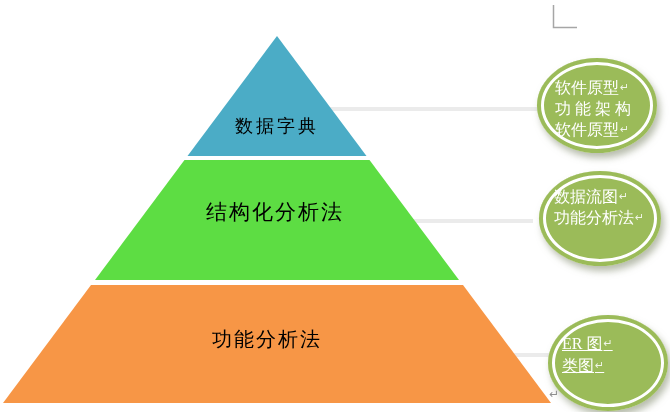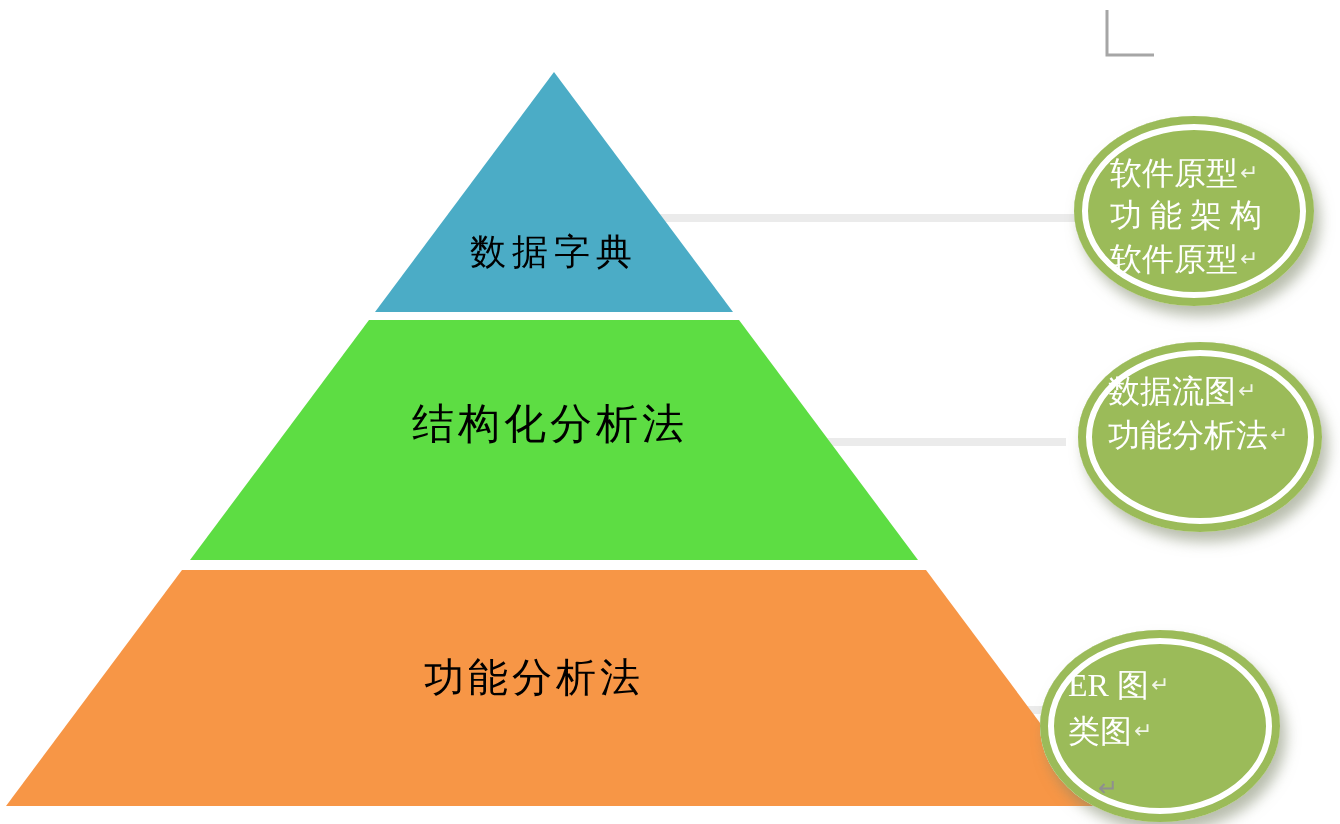--- a/index.html
+++ b/index.html
@@ -43,21 +43,21 @@
   .ellipse .eline{white-space:nowrap;}
   .rmark{
     font-size:11px;
     color:rgba(255,255,255,0.85);
     margin-left:1px;
     vertical-align:2px;
     font-family:"DejaVu Sans",sans-serif;
   }
   #ellipse-1{left:537px;top:58px;width:120px;height:95px;padding-left:18px;padding-top:5px;}
   #ellipse-2{left:539px;top:171px;width:122px;height:95px;padding-left:15px;padding-bottom:24px;}
-  #ellipse-3{left:520px;top:315px;width:120px;height:96px;padding-left:14px;padding-bottom:16px;line-height:22px;}
+  #ellipse-3{left:548px;top:315px;width:120px;height:96px;padding-left:14px;padding-bottom:16px;line-height:22px;text-decoration:underline;}
 
   #floating-return-mark{
     position:absolute;left:549px;top:387px;
     color:#8f8f8f;font-size:12px;
     font-family:"DejaVu Sans",sans-serif;
   }
 </style>
 </head>
 <body>
 

